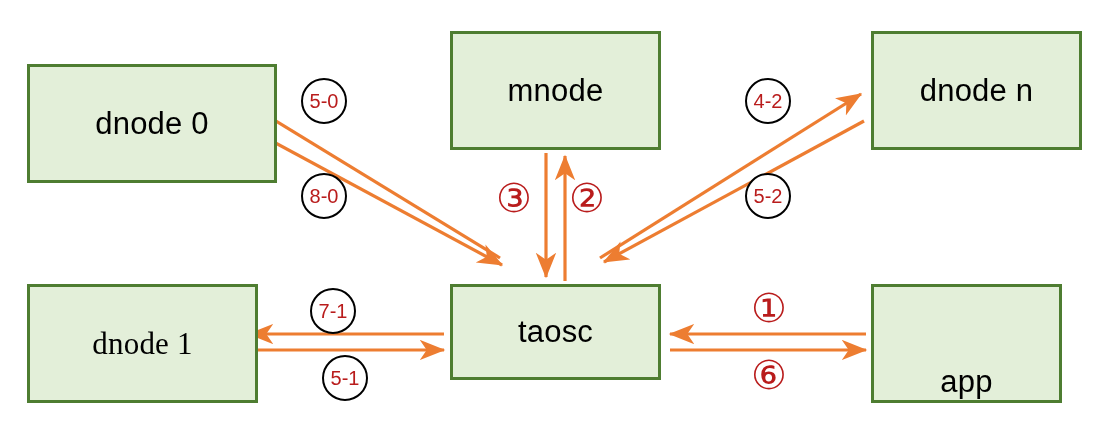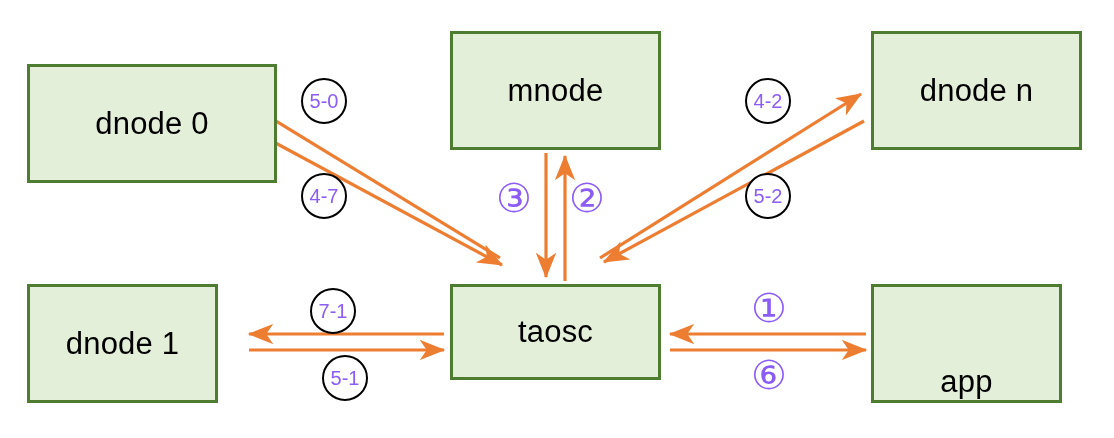--- a/index.html
+++ b/index.html
@@ -26,21 +26,21 @@
     align-items: center;
     justify-content: center;
     color: #000000;
     font-size: 31px;
     font-family: "Liberation Sans", sans-serif;
     letter-spacing: 0.2px;
   }
   #box-dnode0 { left: 27px;  top: 37px;  width: 250px; height: 119px; margin-top: 27px; }
   #box-mnode  { left: 450px; top: 31px;  width: 211px; height: 119px; }
   #box-dnoden { left: 871px; top: 31px;  width: 211px; height: 119px; }
-  #box-dnode1 { left: 27px;  top: 284px; width: 191px; height: 119px; }
+  #box-dnode1 { left: 27px;  top: 284px; width: 231px; height: 119px; font-family: Liberation Serif, serif; }
   #box-taosc  { left: 450px; top: 284px; width: 211px; height: 96px; }
   #box-app    { left: 871px; top: 284px; width: 191px; height: 119px; align-items: flex-end; }
 
   svg.edges {
     position: absolute;
     left: 0;
     top: 0;
     width: 1114px;
     height: 438px;
     pointer-events: none;
@@ -51,21 +51,21 @@
     box-sizing: border-box;
     width: 46px;
     height: 46px;
     border: 2.5px solid #000000;
     border-radius: 50%;
     background: #ffffff;
     display: flex;
     align-items: center;
     justify-content: center;
     font-size: 20px;
-    color: #8b5cf6;
+    color: #b91c1c;
     font-family: "Liberation Sans", sans-serif;
     text-align: right;
   }
   .edge-label.glyph {
     border: none;
     background: transparent;
     font-size: 40px;
     line-height: 1;
     font-family: "DejaVu Sans", sans-serif;
   }
@@ -127,21 +127,21 @@
     <span>taosc</span>
   </div>
   <div class="node-box" id="box-app">
     <span>app</span>
   </div>
 
   <div class="edge-label" id="lbl-50">
     <span>5-0</span>
   </div>
   <div class="edge-label" id="lbl-40">
-    <span>4-7</span>
+    <span>8-0</span>
   </div>
   <div class="edge-label" id="lbl-42">
     <span>4-2</span>
   </div>
   <div class="edge-label" id="lbl-52">
     <span>5-2</span>
   </div>
   <div class="edge-label" id="lbl-41">
     <span>7-1</span>
   </div>

